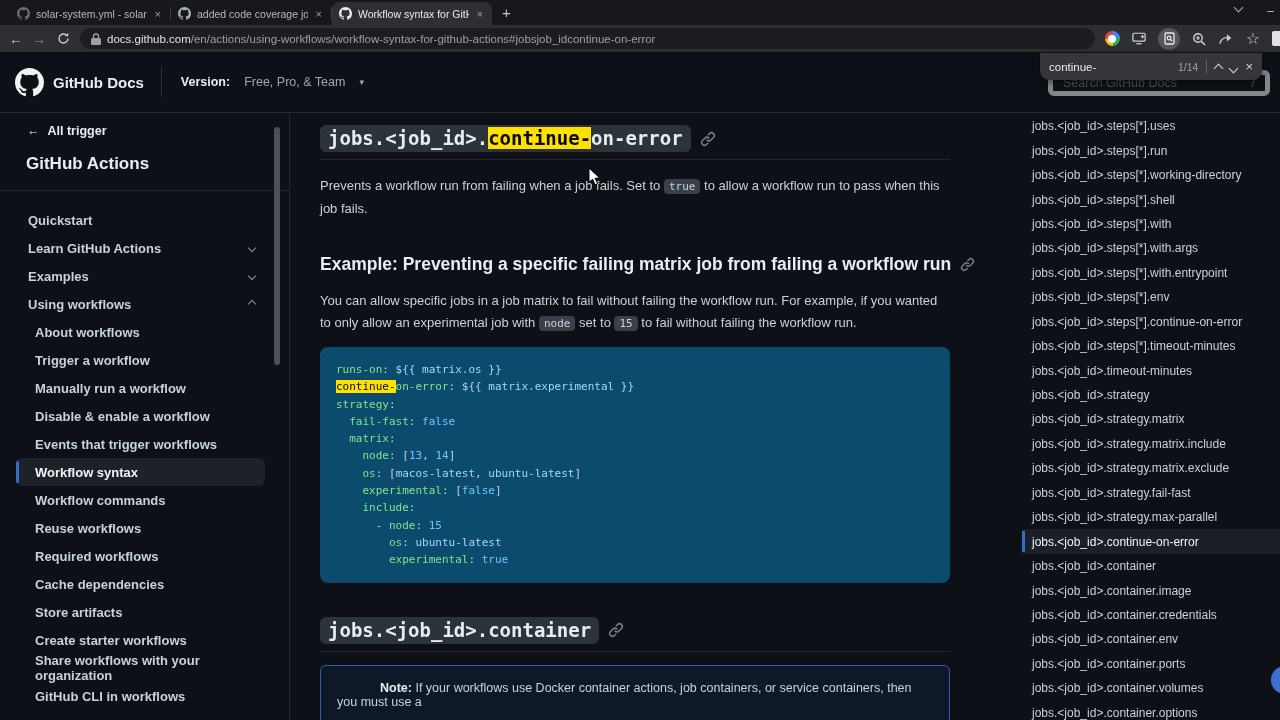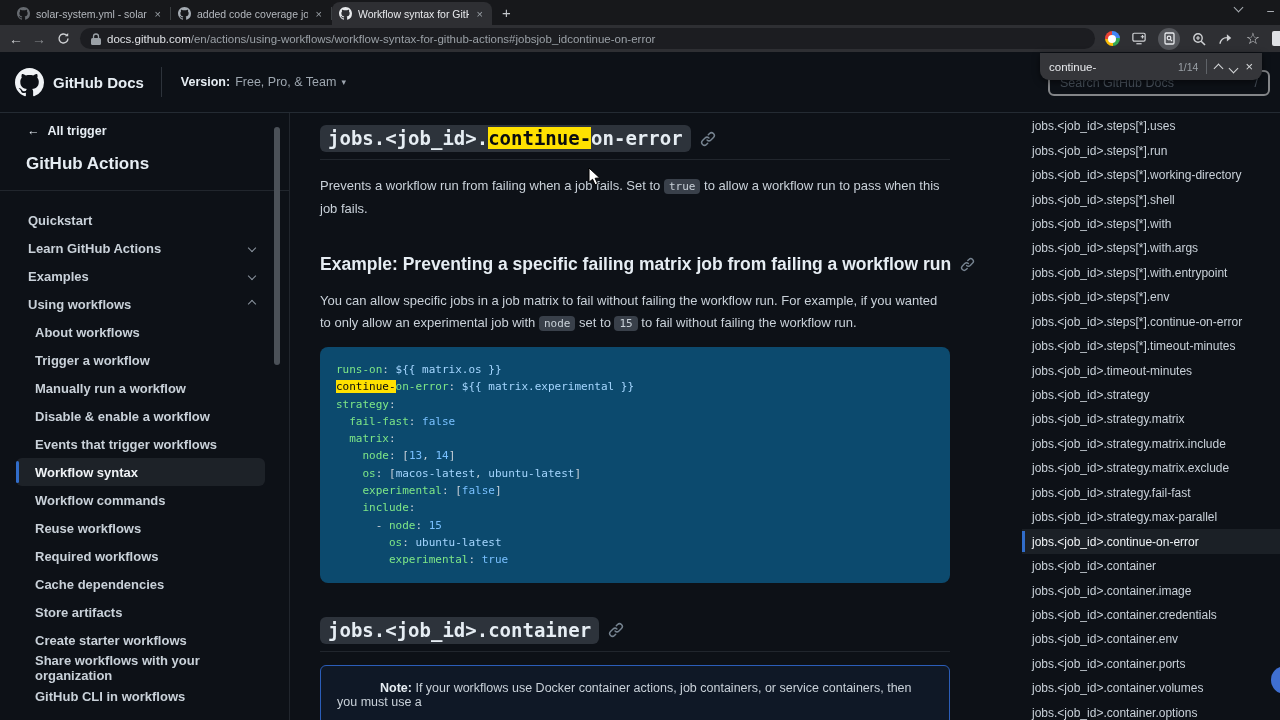--- a/index.html
+++ b/index.html
@@ -46,24 +46,24 @@
   .findbar .count { font-size:10.5px; color:#9aa0a6; }
   .findbar .div { width:1px; height:15px; background:#5f6368; }
   .findbar .chev { border-color:#d6d8da; }
   .findbar .fclose { color:#d6d8da; font-size:13px; }
 
   
   .docs-header { height:61px; border-bottom:1px solid #242b33; display:flex; align-items:center;
                  padding-left:15px; position:relative; background:#0d1117; }
   .brand { display:flex; align-items:center; gap:9px; color:#e6edf3; font-size:15px; font-weight:700; }
   .hdr-div { width:1px; height:30px; background:#2d333b; margin:0 19px 0 17px; }
-  .version { font-size:12.5px; color:#9ea7b0; display:flex; align-items:center; gap:5px; }
+  .version { font-size:12.5px; color:#9ea7b0; display:flex; align-items:center; gap:14px; }
   .version b { color:#e6edf3; }
   .version .caret { font-size:9px; }
-  .docsearch { position:absolute; right:10px; top:18px; width:222px; height:26px; border:2px solid #e5e5e5;
+  .docsearch { position:absolute; right:10px; top:18px; width:222px; height:26px; border:5px solid #e5e5e5;
                border-radius:6px; display:flex; align-items:center; padding:0 10px; font-size:12.5px;
                color:#768390; opacity:.55; justify-content:space-between; }
 
   
   .body-row { display:flex; height:633px; }
 
   .sidebar { width:290px; flex:0 0 290px; border-right:1px solid #21262d; padding-top:11px; position:relative; }
   .sb-back { display:flex; gap:8px; align-items:center; padding-left:27px; font-size:12.5px; font-weight:600; color:#e6edf3; }
   .sb-title { padding-left:26px; font-size:17px; font-weight:700; color:#e6edf3; margin-top:16px; }
   .sb-div { border-top:1px solid #21262d; margin-top:16px; }

